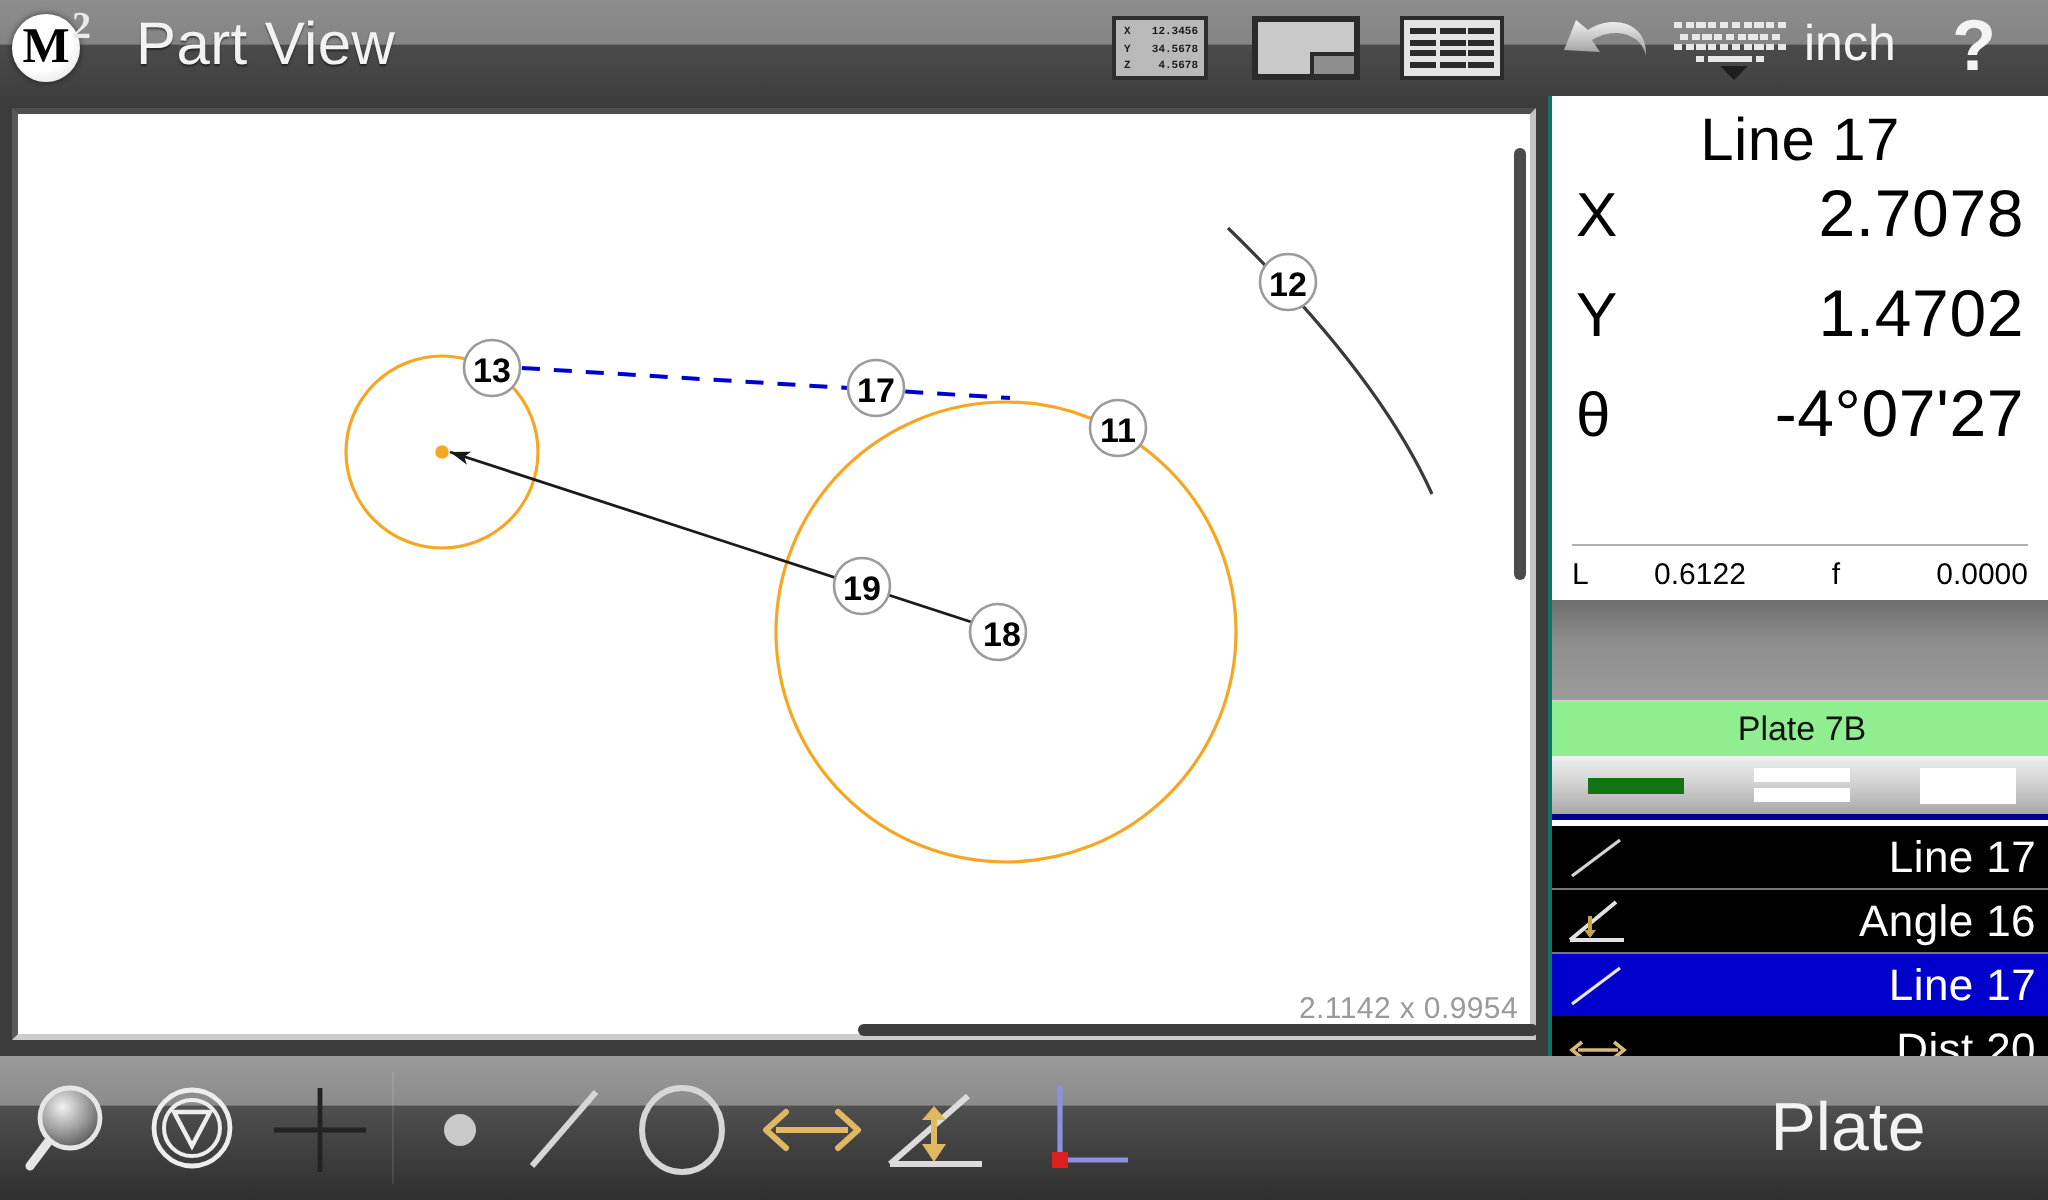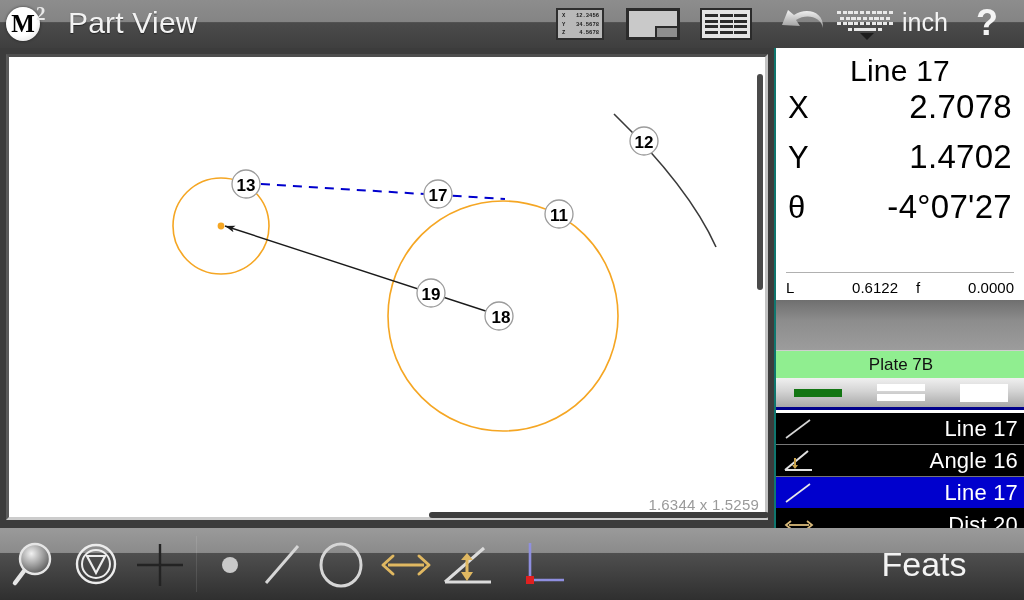--- a/index.html
+++ b/index.html
@@ -166,21 +166,21 @@
     position: absolute; left: 10px; right: 10px; top: 224px;
     border-top: 1px solid #b0b0b0;
   }
   #dro-aux {
     position: absolute; left: 0; right: 0; top: 228px;
     padding: 0 10px;
     font-size: 15px; color: #000;
   }
   #dro-aux .aux-line { display: flex; height: 22px; align-items: center; }
   #dro-aux .c1 { width: 16px; }
-  #dro-aux .c2 { width: 96px; text-align: right; }
+  #dro-aux .c2 { width: 96px; text-align: center; }
   #dro-aux .c3 { width: 40px; text-align: center; }
   #dro-aux .c4 { flex: 1; text-align: right; }
   #dro-aux .wide { flex: 1; }
   #dro-aux .wide-r { flex: 1; text-align: right; }
 
   #panel-gap {
     position: absolute; left: 0; top: 252px; width: 250px; height: 50px;
     background: linear-gradient(to bottom, #6f6f6f 0%, #8d8d8d 42%, #9c9c9c 100%);
   }
 
@@ -400,21 +400,21 @@
       <g>
         <circle cx="422" cy="236" r="14" fill="#ffffff" stroke="#9b9b9b" stroke-width="1.3"></circle>
         <text x="422" y="243" text-anchor="middle" font-family="Liberation Sans, sans-serif" font-size="17" font-weight="bold" fill="#000">19</text>
       </g>
       <g>
         <circle cx="490" cy="259" r="14" fill="#ffffff" stroke="#9b9b9b" stroke-width="1.3"></circle>
         <text x="492" y="266" text-anchor="middle" font-family="Liberation Sans, sans-serif" font-size="17" font-weight="bold" fill="#000">18</text>
       </g>
     </svg>
 
-    <div id="canvas-extents">1.6344 x 1.5259</div>
+    <div id="canvas-extents">2.1142 x 0.9954</div>
   </div>
 
   <div id="vscroll"></div>
   <div id="hscroll"></div>
 
   <div id="right-panel">
 
     <div id="dro-block">
       <div id="feature-name">Line 17</div>
 
@@ -590,16 +590,16 @@
     </div>
 
     <div class="tool" style="left:512px;top:12px">
       <svg width="56" height="50" viewBox="0 0 56 50">
         <line x1="18" y1="3" x2="18" y2="40" stroke="#8f8fe0" stroke-width="2.6"></line>
         <line x1="18" y1="40" x2="52" y2="40" stroke="#8f8fe0" stroke-width="2.6"></line>
         <rect x="14" y="36" width="8" height="8" fill="#e02020"></rect>
       </svg>
     </div>
 
-    <div id="delete-button">Feats</div>
+    <div id="delete-button">Plate</div>
   </div>
 
 </div>
 
 </body></html>

